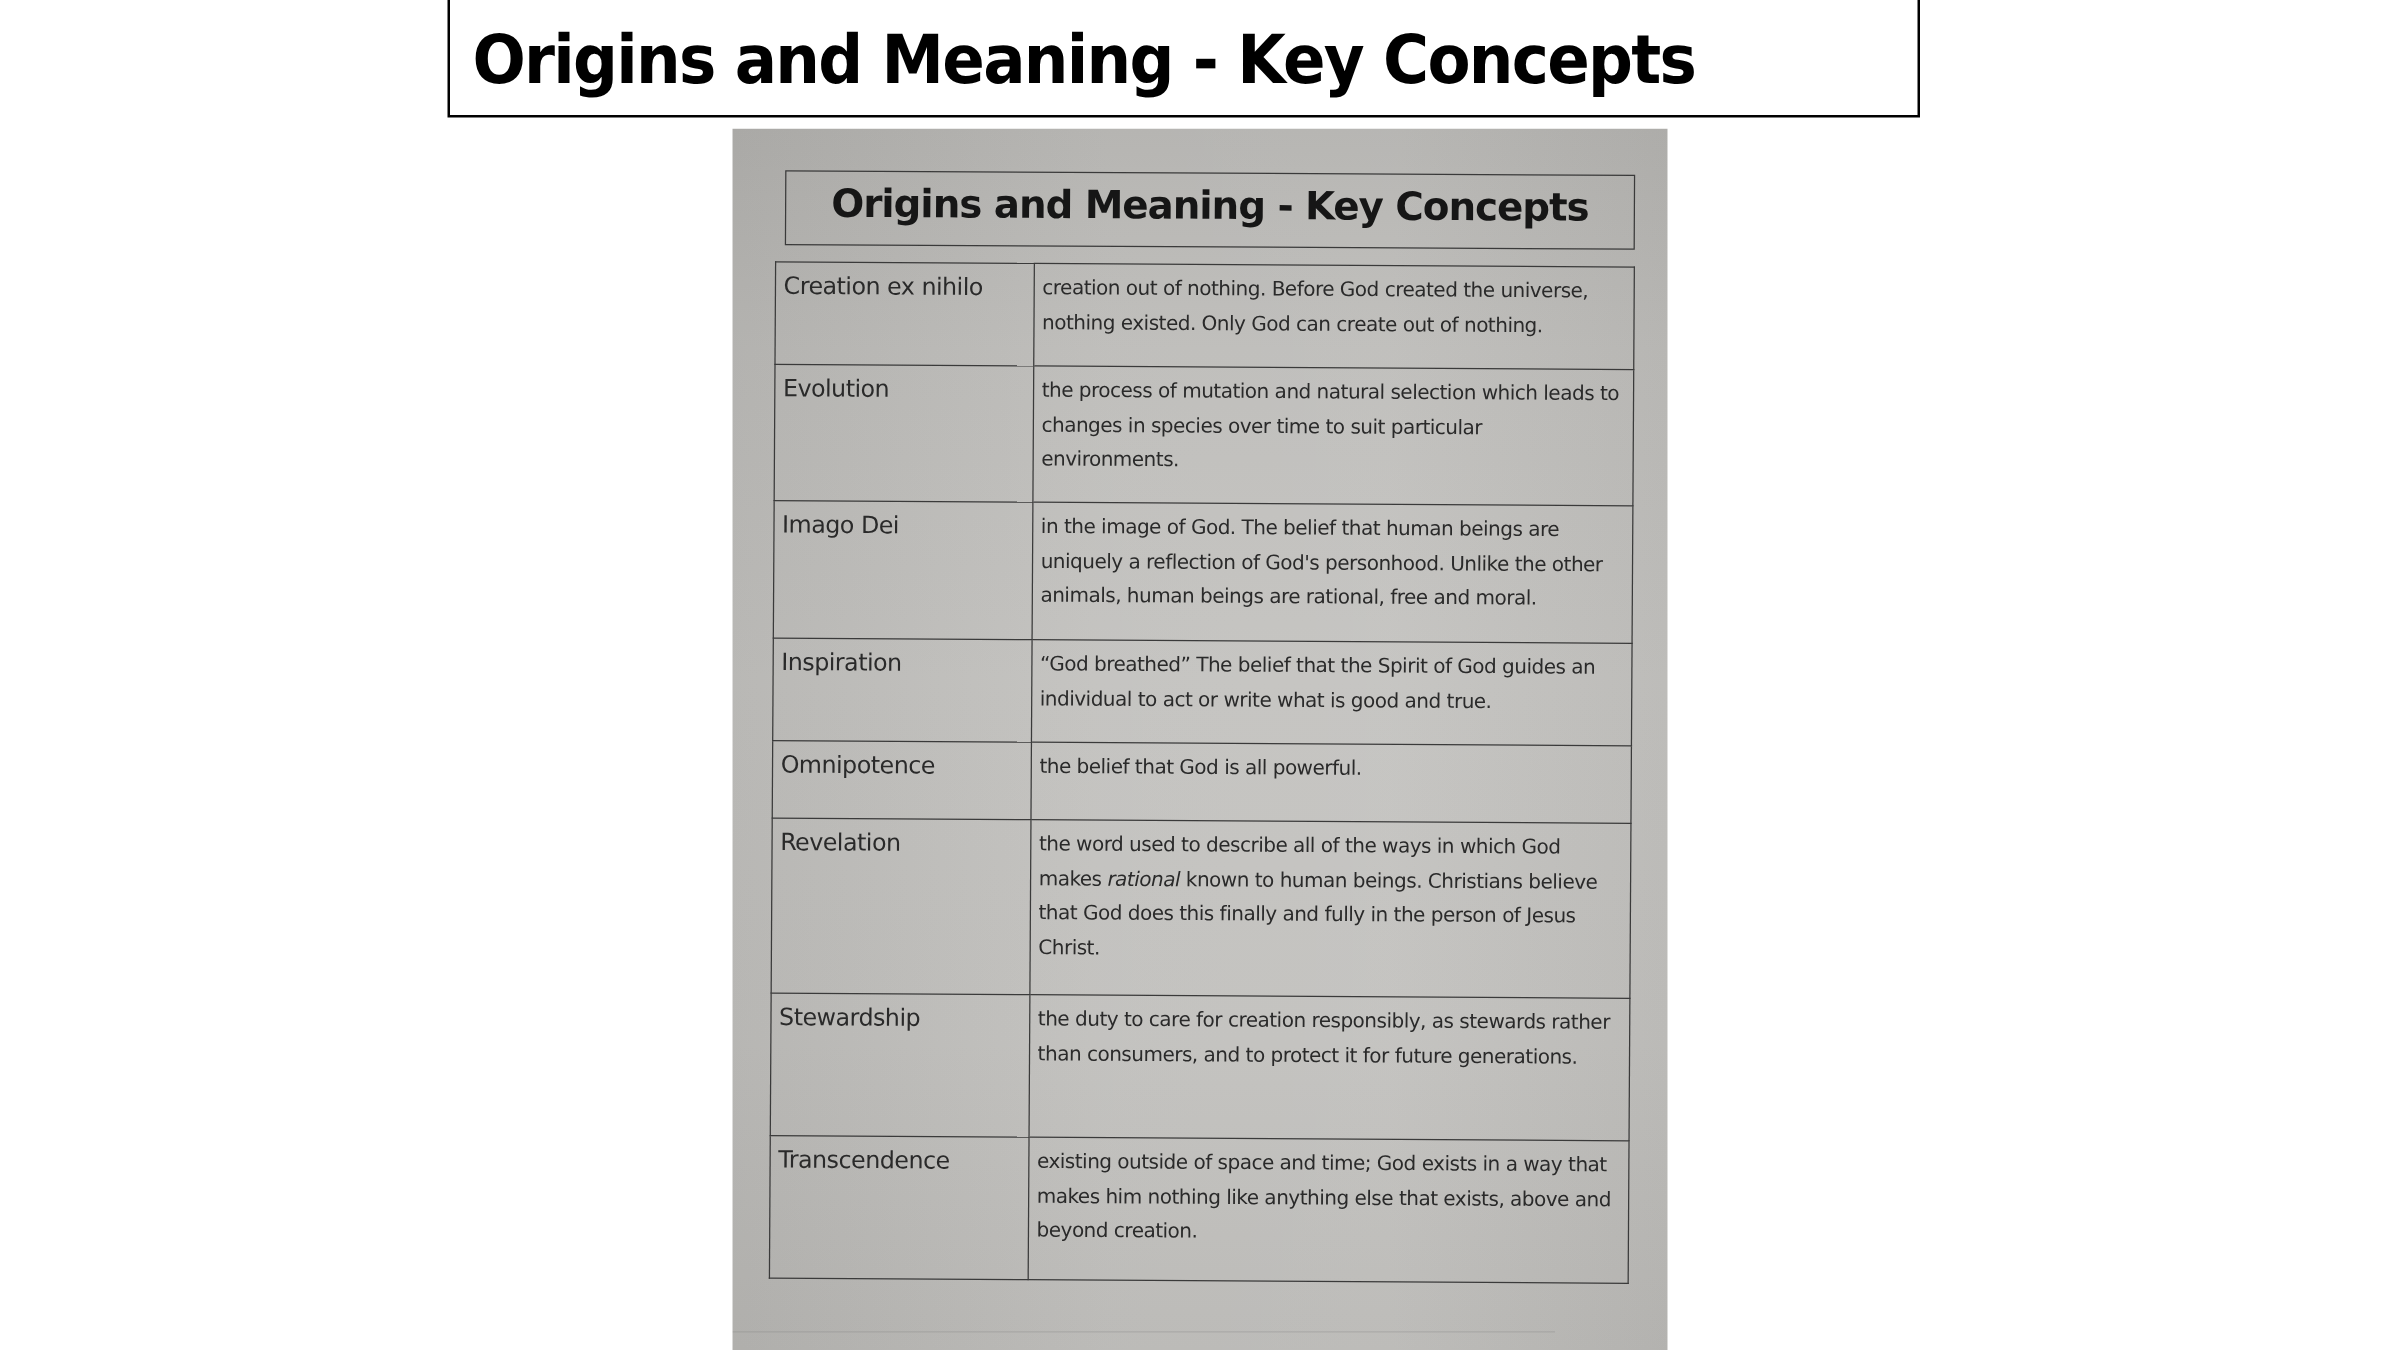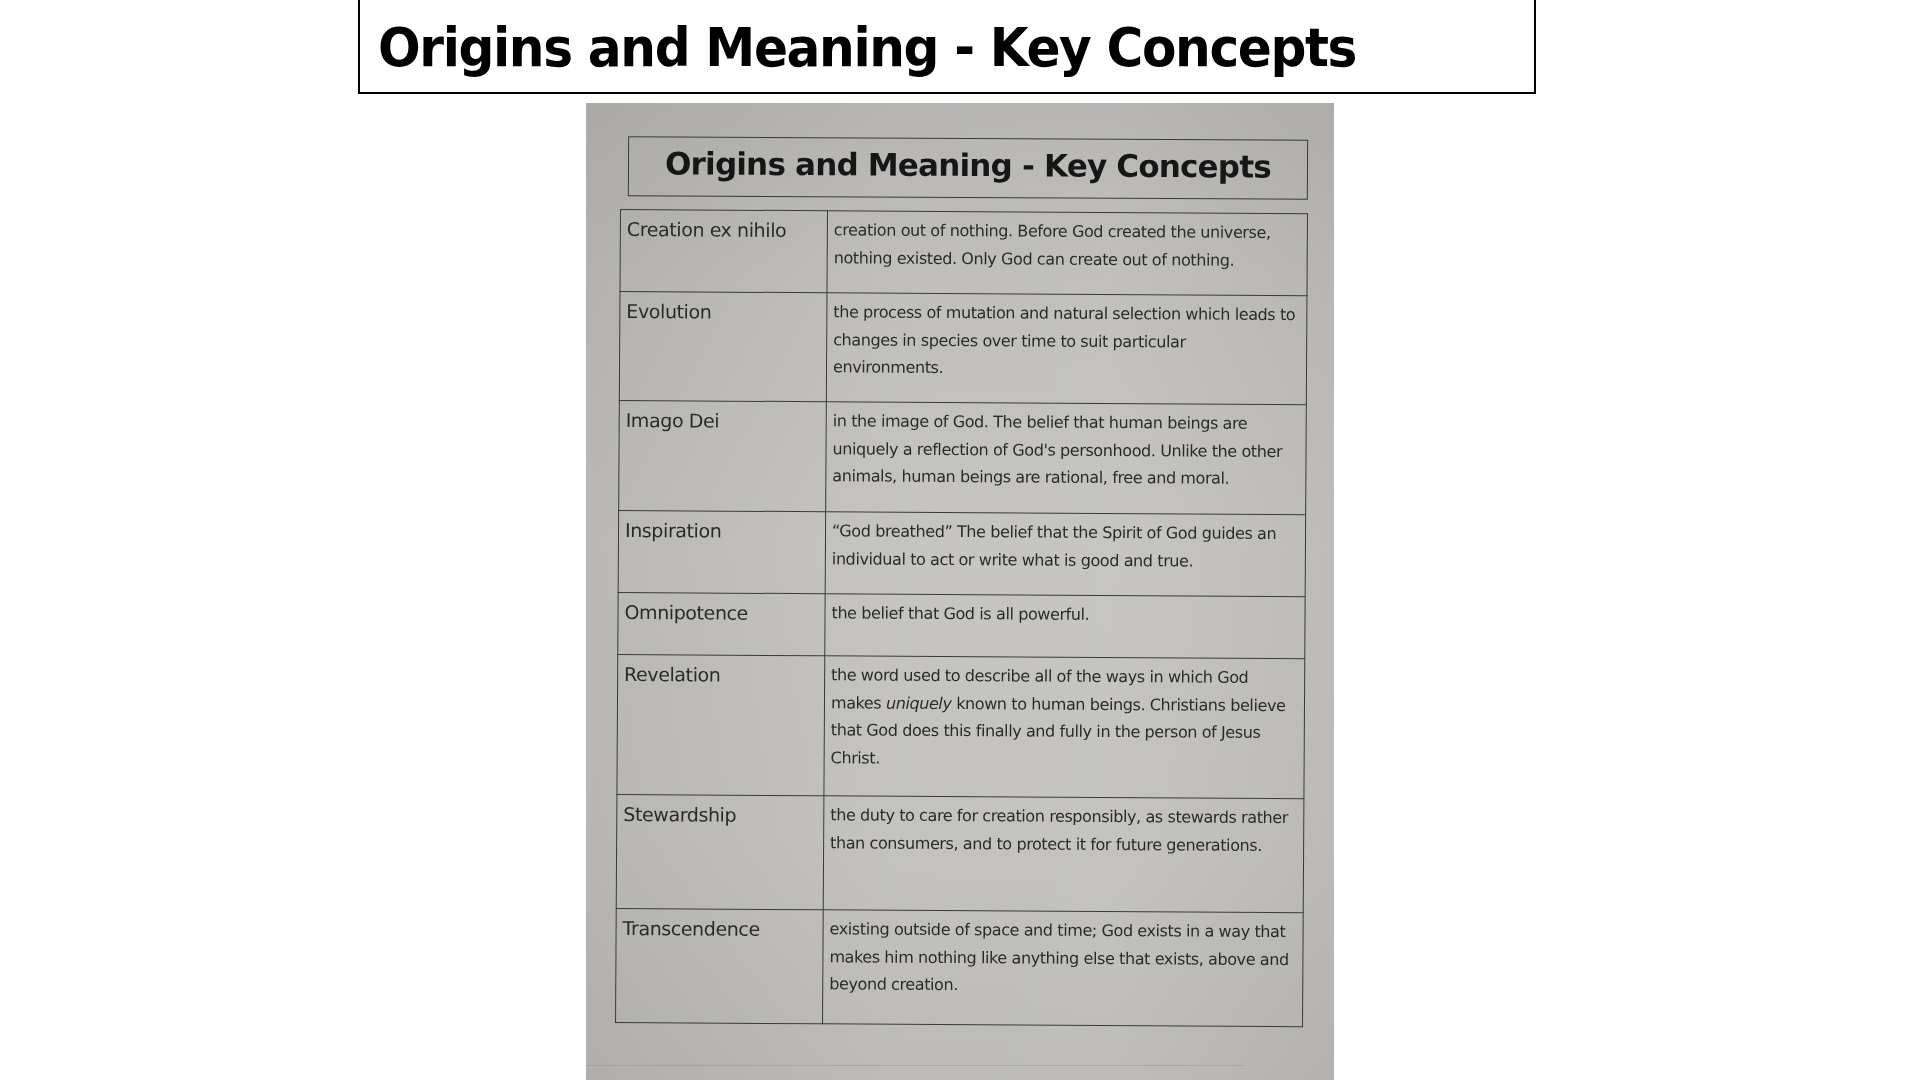--- a/index.html
+++ b/index.html
@@ -81,21 +81,21 @@
       <tr style="height:82px">
         <td class="term">Inspiration</td>
         <td class="def">“God breathed” The belief that the Spirit of God guides an individual to act or write what is good and true.</td>
       </tr>
       <tr style="height:62px">
         <td class="term">Omnipotence</td>
         <td class="def">the belief that God is all powerful.</td>
       </tr>
       <tr style="height:140px">
         <td class="term">Revelation</td>
-        <td class="def"><span>the word used to describe all of the ways in which God makes </span><em>uniquely</em><span> known to human beings. Christians believe that God does this finally and fully in the person of Jesus Christ.</span></td>
+        <td class="def"><span>the word used to describe all of the ways in which God makes </span><em>rational</em><span> known to human beings. Christians believe that God does this finally and fully in the person of Jesus Christ.</span></td>
       </tr>
       <tr style="height:114px">
         <td class="term">Stewardship</td>
         <td class="def">the duty to care for creation responsibly, as stewards rather than consumers, and to protect it for future generations.</td>
       </tr>
       <tr style="height:114px">
         <td class="term">Transcendence</td>
         <td class="def">existing outside of space and time; God exists in a way that makes him nothing like anything else that exists, above and beyond creation.</td>
       </tr>
     </tbody>

